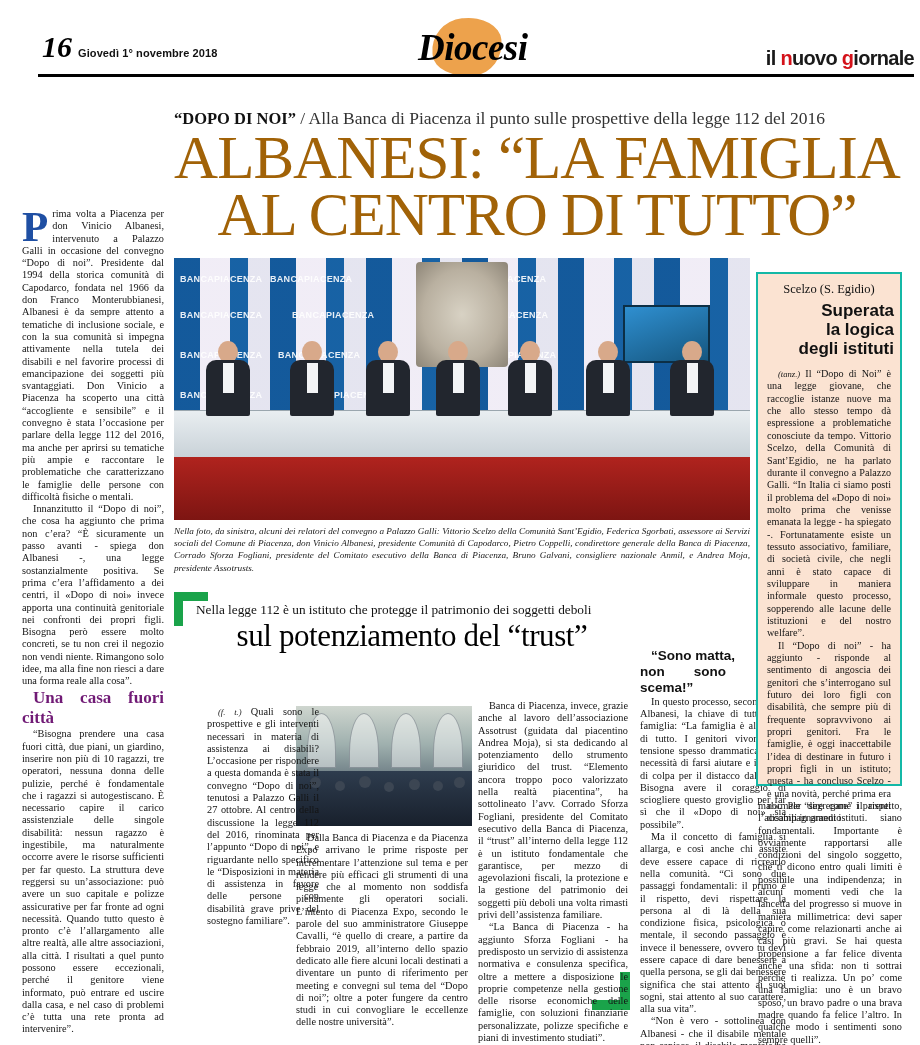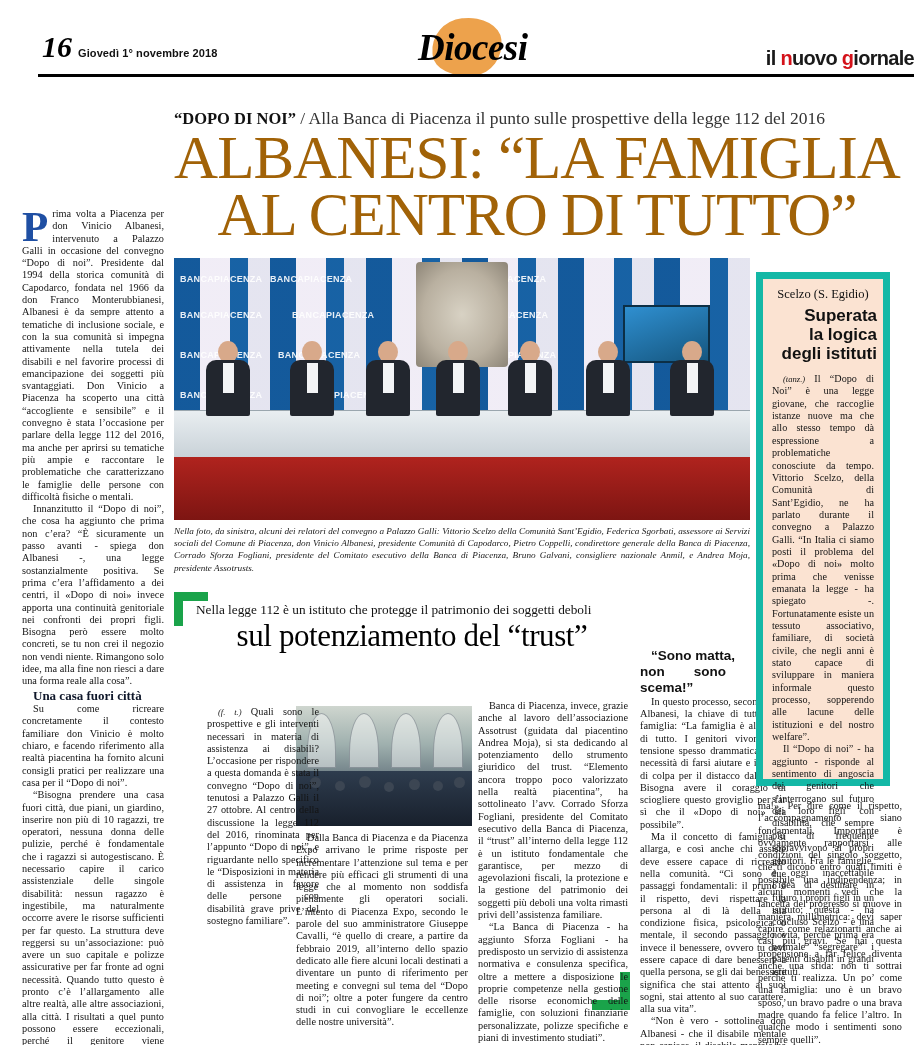--- a/index.html
+++ b/index.html
@@ -187,45 +187,45 @@
     font-family: "Liberation Serif", serif;
     font-size: 10.3px;
     line-height: 1.195;
     text-align: justify;
     color: #141414;
   }
   .col p { margin: 0; text-indent: 11px; }
   .col p.noind { text-indent: 0; }
   .subhead {
     font-family: "Liberation Serif", serif;
-    font-weight: bold; font-size: 13px; line-height:1.2;
-    margin: 7px 0 4px 0; text-indent: 0; color:#0f172a;
+    font-weight: bold; font-size: 17px; line-height:1.2;
+    margin: 7px 0 4px 0; text-indent: 0; color:#701a75;
   }
   .dropcap-para { position: relative; }
   .dropcap {
     float: left;
     font-family: "Liberation Serif", serif;
     font-weight: bold;
     font-size: 43px; line-height: 34px;
     padding: 2px 4px 0 0;
     color: #1f4fa3;
   }
 
   
   #col1 { left: 22px;  top: 208px; width: 142px; }
   #col2 { left: 178px; top: 706px; width: 112px; margin-left: 29px; }
   #col3 { left: 296px; top: 832px; width: 172px; }
   #col4 { left: 478px; top: 700px; width: 150px; }
   #col5 { left: 640px; top: 648px; width: 146px; }
 
   
   .sidebox {
-    position:absolute; left:756px; top:272px; width:134px; height:514px;
+    position:absolute; left:756px; top:272px; width:146px; height:514px;
     background:#fbe3d2;
-    border:7px solid #14b8a6;
+    border:2px solid #14b8a6;
   }
   .sidebox .eyebrow {
     margin: 8px 8px 0 8px; text-align:center;
     font-size:12.5px; color:#111;
   }
   .sidebox .sbtitle {
     margin: 4px 6px 0 6px; text-align:right;
     font-family:"Liberation Sans", sans-serif;
     font-weight:bold; font-size:17px; line-height:1.12; color:#111;
   }
@@ -354,21 +354,20 @@
     <div class="headd" style="left:64%; top:14%; width:11px;height:11px;"></div>
     <div class="headd" style="left:78%; top:19%; width:10px;height:10px;"></div>
     <div class="headd" style="left:90%; top:11%; width:11px;height:11px;"></div>
   </div>
 </div>
 
 <div class="col" id="col1">
   <p class="noind dropcap-para"><span class="dropcap">P</span><span>rima volta a Piacenza per don Vinicio Albanesi, intervenuto a Palazzo Galli in occasione del convegno “Dopo di noi”. Presidente dal 1994 della storica comunità di Capodarco, fondata nel 1966 da don Franco Monterubbianesi, Albanesi è da sempre attento a tematiche di inclusione sociale, e con la sua comunità si impegna attivamente nella tutela dei disabili e nel favorire processi di emancipazione dei soggetti più svantaggiati. Don Vinicio a Piacenza ha scoperto una città “accogliente e sensibile” e il convegno è stata l’occasione per parlare della legge 112 del 2016, ma anche per aprirsi su tematiche più ampie e raccontare le problematiche che caratterizzano le famiglie delle persone con difficoltà fisiche o mentali.</span></p>
   <p>Innanzitutto il “Dopo di noi”, che cosa ha aggiunto che prima non c’era? “È sicuramente un passo avanti - spiega don Albanesi -, una legge sostanzialmente positiva. Se prima c’era l’affidamento a dei centri, il «Dopo di noi» invece apporta una continuità genitoriale nei confronti dei propri figli. Bisogna però essere molto concreti, se tu non crei il negozio non vendi niente. Rimangono solo idee, ma alla fine non riesci a dare una forma reale alla cosa”.</p>
   <p class="subhead">Una casa fuori città</p>
-  <p>Su come ricreare concretamente il contesto familiare don Vinicio è molto chiaro, e facendo riferimento alla realtà piacentina ha fornito alcuni consigli pratici per realizzare una casa per il “Dopo di noi”.</p>
   <p>“Bisogna prendere una casa fuori città, due piani, un giardino, inserire non più di 10 ragazzi, tre operatori, nessuna donna delle pulizie, perché è fondamentale che i ragazzi si autogestiscano. È necessario capire il carico assistenziale delle singole disabilità: nessun ragazzo è ingestibile, ma naturalmente occorre avere le risorse sufficienti per far questo. La struttura deve reggersi su un’associazione: può avere un suo capitale e polizze assicurative per far fronte ad ogni necessità. Quando tutto questo è pronto c’è l’allargamento alle altre realtà, alle altre associazioni, alla città. I risultati a quel punto possono essere eccezionali, perché il genitore viene informato, può entrare ed uscire dalla casa, e nel caso di problemi c’è tutta una rete pronta ad intervenire”.</p>
 </div>
 
 <div class="col" id="col2">
   <p><i class="lead-mark">(f. t.)</i><span> Quali sono le prospettive e gli interventi necessari in materia di assistenza ai disabili? L’occasione per rispondere a questa domanda è stata il convegno “Dopo di noi”, tenutosi a Palazzo Galli il 27 ottobre. Al centro della discussione la legge 112 del 2016, rinominata per l’appunto “Dopo di noi”, e riguardante nello specifico le “Disposizioni in materia di assistenza in favore delle persone con disabilità grave prive del sostegno familiare”.</span></p>
 </div>
 
 <div class="col" id="col3">
   <p>Dalla Banca di Piacenza e da Piacenza Expo arrivano le prime risposte per incrementare l’attenzione sul tema e per rendere più efficaci gli strumenti di una legge che al momento non soddisfa pienamente gli operatori sociali. L’intento di Piacenza Expo, secondo le parole del suo amministratore Giuseppe Cavalli, “è quello di creare, a partire da febbraio 2019, all’interno dello spazio dedicato alle fiere alcuni locali destinati a diventare un punto di riferimento per meeting e convegni sul tema del “Dopo di noi”; oltre a poter fungere da centro studi in cui convogliare le eccellenze delle nostre università”.</p>
 </div>

